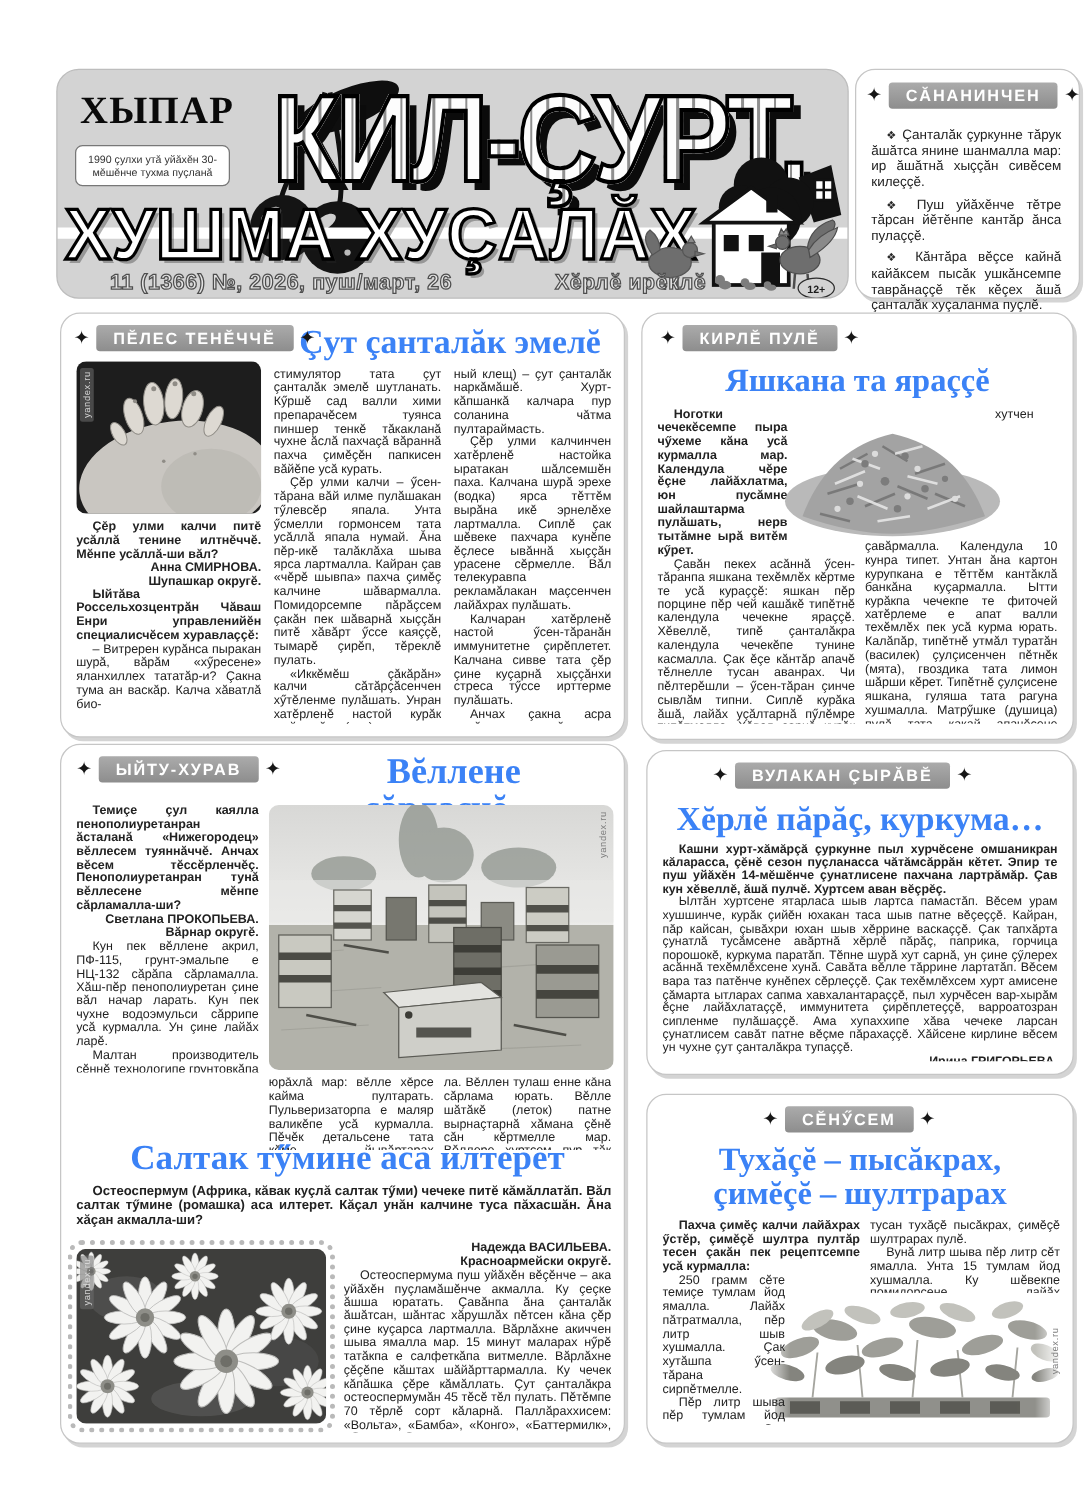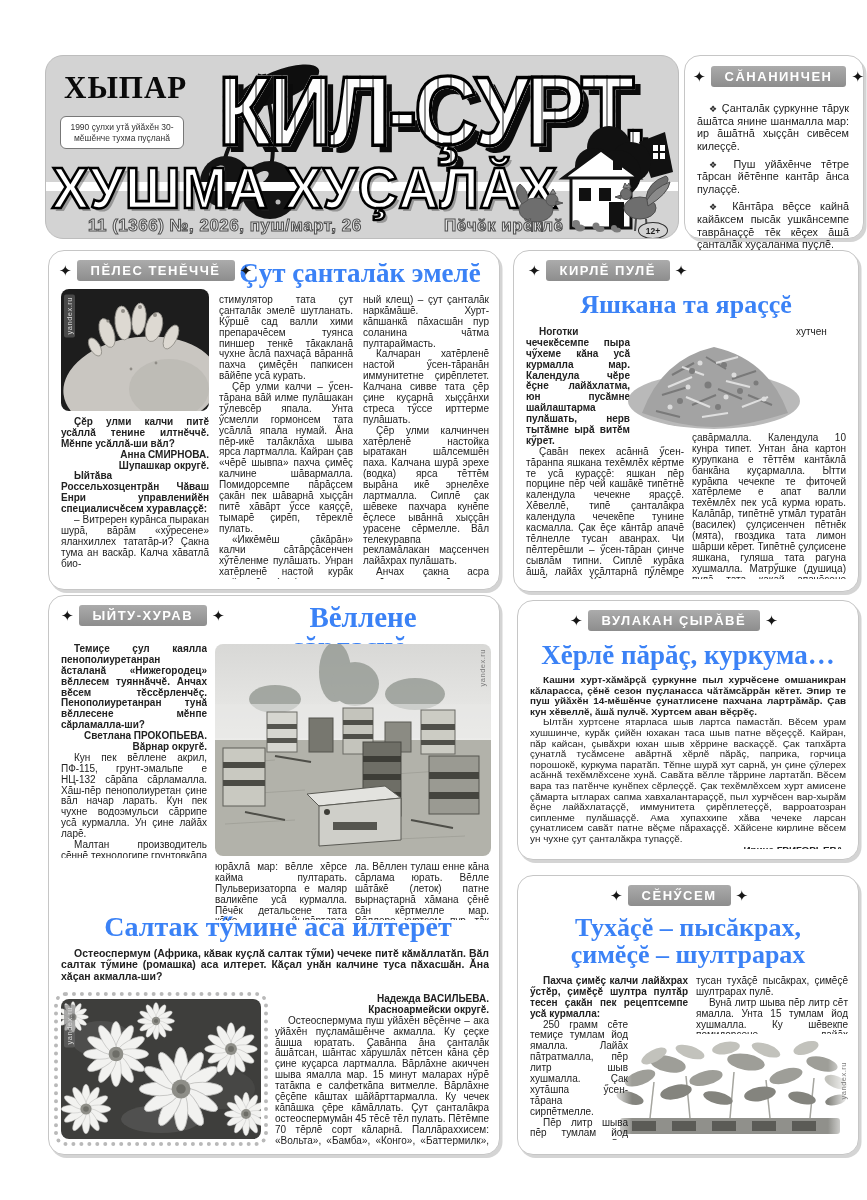--- a/index.html
+++ b/index.html
@@ -129,21 +129,21 @@
       <g fill="#7d7d7d">
         <circle cx="78" cy="50" r="4"></circle>
           <ellipse cx="82" cy="54" rx="5" ry="3.5"></ellipse>
         <circle cx="98" cy="52" r="3.5"></circle>
           <ellipse cx="102" cy="55" rx="4.5" ry="3"></ellipse>
         <circle cx="116" cy="54" r="3"></circle>
           <ellipse cx="119" cy="56" rx="4" ry="2.5"></ellipse>
       </g>
     </svg>
     <div class="dateline" style="left:42px;">11 (1366) №, 2026, пуш/март, 26</div>
-    <div class="dateline" style="left:398px;">Пĕчĕк  ирĕклĕ</div>
+    <div class="dateline" style="left:398px;">Хĕрлĕ  ирĕклĕ</div>
     <div class="agebadge">12+</div>
   </div>
 
   <div class="card" style="left:684px;top:55px;width:178px;height:182px;">
     <div class="ribbon" style="left:8px;top:10px;">
       <span class="spark">✦</span>
       <span class="bar">СĂНАНИНЧЕН</span>
       <span class="spark">✦</span>
     </div>
     <div class="signs-items">
@@ -190,23 +190,23 @@
       <p class="sig">Шупашкар округĕ.</p>
       <p class="bold">Ыйтăва Россельхозцентрăн Чăваш Енри управленийĕн специалисчĕсем хуравлаççĕ:</p>
       <p>– Витререн курăнса пыракан шурă, вăрăм «хӳресене» яланхиллех тататăр-и? Çакна тума ан васкăр. Калча хăватлă био-</p>
     </div>
     <div class="col" style="left:170px;top:44px;width:134px;height:284px;font-size:10px;">
       <p class="noind">стимулятор тата çут çанталăк эмелĕ шутланать. Кӳршĕ сад валли хими препарачĕсем туянса пиншер тенкĕ тăкакланă чухне ăслă пахчаçă вăраннă пахча çимĕçĕн папкисен вăйĕпе усă курать.</p>
       <p>Çĕр улми калчи – ӳсен-тăрана вăй илме пулăшакан тӳлевсĕр япала. Унта ӳсмелли гормонсем тата усăллă япала нумай. Ăна пĕр-икĕ талăклăха шыва ярса лартмалла. Кайран çав «чĕрĕ шывпа» пахча çимĕç калчине шăвармалла. Помидорсемпе пăрăçсем çакăн пек шăварнă хыççăн питĕ хăвăрт ӳссе каяççĕ, тымарĕ çирĕп, тĕреклĕ пулать.</p>
       <p>«Иккĕмĕш çăкăрăн» калчи сăтăрçăсенчен хӳтĕленме пулăшать. Унран хатĕрленĕ настой курăк пыйтишĕн (тля), эрешмен сăвăсĕшĕн (паутин-</p>
     </div>
     <div class="col" style="left:314px;top:44px;width:126px;height:284px;font-size:10px;">
-      <p class="noind">ный клещ) – çут çанталăк наркăмăшĕ. Хурт-кăпшанкă пăхасшăн пур соланина чăтма пултараймасть.</p>
+      <p class="noind">ный клещ) – çут çанталăк наркăмăшĕ. Хурт-кăпшанкă калчара пур соланина чăтма пултараймасть.</p>
+      <p>Çĕр улми калчинчен хатĕрленĕ настойка ыратакан шăлсемшĕн паха. Калчана шурă эрехе (водка) ярса тĕттĕм вырăна икĕ эрнелĕхе лартмалла. Сиплĕ çак шĕвеке пахчара кунĕпе ĕçлесе ывăннă хыççăн урасене сĕрмелле. Вăл телекуравпа рекламăлакан маçсенчен лайăхрах пулăшать.</p>
       <p>Калчаран хатĕрленĕ настой ӳсен-тăранăн иммунитетне çирĕплетет. Калчана сивве тата çĕр çине куçарнă хыççăнхи стреса тӳссе ирттерме пулăшать.</p>
-      <p>Çĕр улми калчинчен хатĕрленĕ настойка ыратакан шăлсемшĕн паха. Калчана шурă эрехе (водка) ярса тĕттĕм вырăна икĕ эрнелĕхе лартмалла. Сиплĕ çак шĕвеке пахчара кунĕпе ĕçлесе ывăннă хыççăн урасене сĕрмелле. Вăл телекуравпа рекламăлакан маçсенчен лайăхрах пулăшать.</p>
       <p>Анчах çакна асра тытăр: калчана ăша яни сывлăхшăн сиенлĕ (унра соланин нумай), çавăнпа унпа пахча çимĕçе шăварма тата сирпĕтме кăна усă курмалла.</p>
     </div>
   </div>
 
   <div class="card" style="left:513px;top:250px;width:344px;height:340px;">
     <div class="ribbon" style="left:14px;top:9px;">
       <span class="spark">✦</span>
       <span class="bar">КИРЛĔ  ПУЛĔ</span>
       <span class="spark">✦</span>
     </div>

